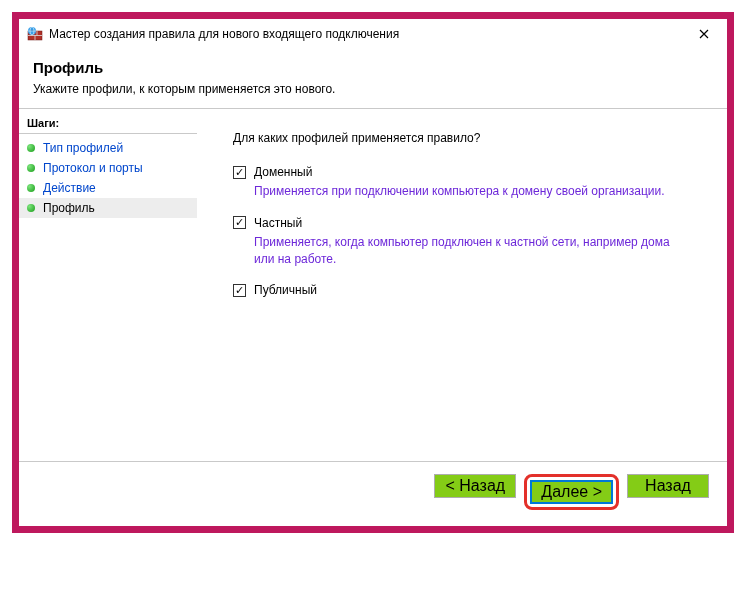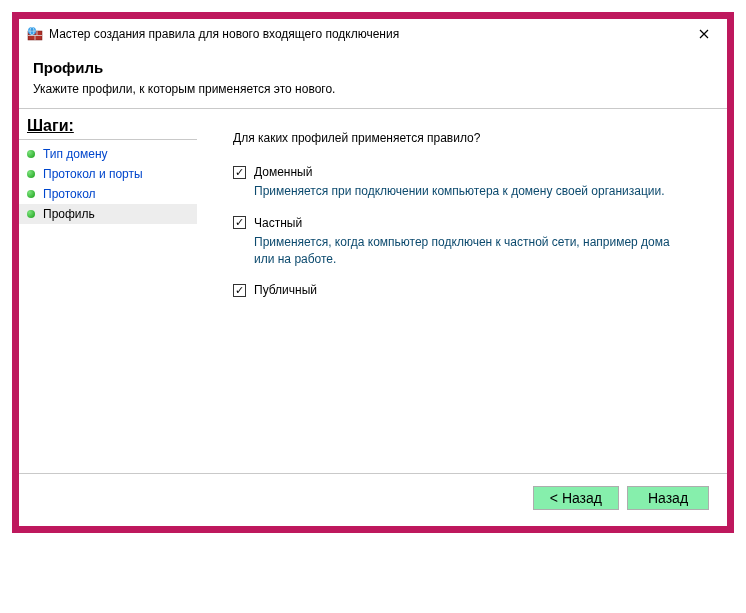--- a/index.html
+++ b/index.html
@@ -69,25 +69,24 @@
     display: flex;
     flex: 1;
     overflow: hidden;
   }
   .sidebar {
     width: 178px;
     padding: 6px 0 0 0;
   }
   .steps-label {
     font-weight: bold;
-    font-size: 16px;
+    font-size: 11px;
     padding: 2px 8px 4px;
     border-bottom: 1px solid #c9c9c9;
     margin-bottom: 4px;
-    text-decoration: underline;
   }
   .step {
     display: flex;
     align-items: center;
     padding: 3px 8px;
     font-size: 12px;
     cursor: pointer;
   }
   .step .bullet {
     width: 8px;
@@ -127,42 +126,42 @@
     justify-content: center;
     font-size: 11px;
     line-height: 1;
     color: #000;
     cursor: pointer;
     flex-shrink: 0;
   }
   .opt-label { font-weight: normal; cursor: pointer; }
   .opt-desc {
     margin: 4px 0 0 21px;
-    color: #0c4a6e;
+    color: #6d28d9;
     line-height: 1.4;
     max-width: 420px;
   }
   .footer-wrap {
     border-top: 1px solid #c9c9c9;
   }
   .footer {
     display: flex;
     justify-content: flex-end;
     gap: 8px;
     padding: 12px 18px 16px;
   }
   .btn {
     min-width: 82px;
     height: 24px;
-    background: #86efac;
+    background: #84cc16;
     border: 1px solid #adadad;
-    font-size: 14px;
+    font-size: 16px;
     font-family: inherit;
     cursor: pointer;
-    padding: 0 16px;
+    padding: 0 10px;
   }
   .btn-wrap {
     display:inline-block;
   }
   .btn-wrap.highlighted {
     border: 3px solid #e3302a;
     border-radius: 8px;
     padding: 3px;
   }
   .btn-wrap.highlighted .btn {
@@ -204,29 +203,29 @@
   </div>
   <hr class="divider">
 
   <div class="body-area">
 
     <div class="sidebar">
       <div class="steps-label">Шаги:</div>
 
       <div class="step">
         <span class="bullet"></span>
-        <span class="label">Тип домену</span>
+        <span class="label">Тип профилей</span>
       </div>
       <div class="step">
         <span class="bullet"></span>
         <span class="label">Протокол и порты</span>
       </div>
       <div class="step">
         <span class="bullet"></span>
-        <span class="label">Протокол</span>
+        <span class="label">Действие</span>
       </div>
       <div class="step current">
         <span class="bullet"></span>
         <span class="label">Профиль</span>
       </div>
     </div>
 
     <div class="content">
       <div class="question">Для каких профилей применяется правило?</div>
 
@@ -252,17 +251,18 @@
           <span class="opt-label">Публичный</span>
         </div>
       </div>
     </div>
 
   </div>
 
   <div class="footer-wrap">
     <div class="footer">
       <span class="btn-wrap"><button class="btn">&lt; Назад</button></span>
+      <span class="btn-wrap highlighted"><button class="btn">Далее &gt;</button></span>
       <span class="btn-wrap"><button class="btn">Назад</button></span>
     </div>
   </div>
 
 </div>
 
 </body></html>

